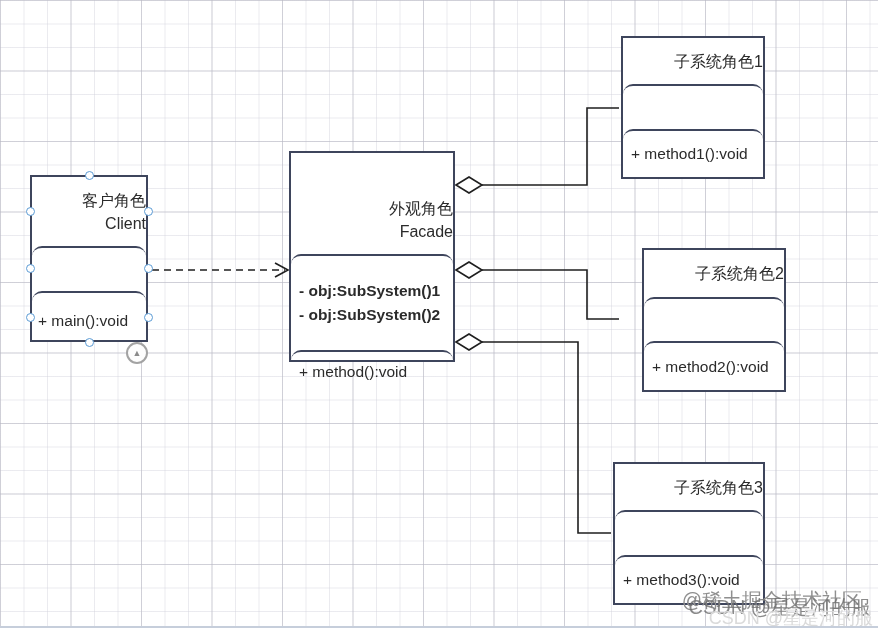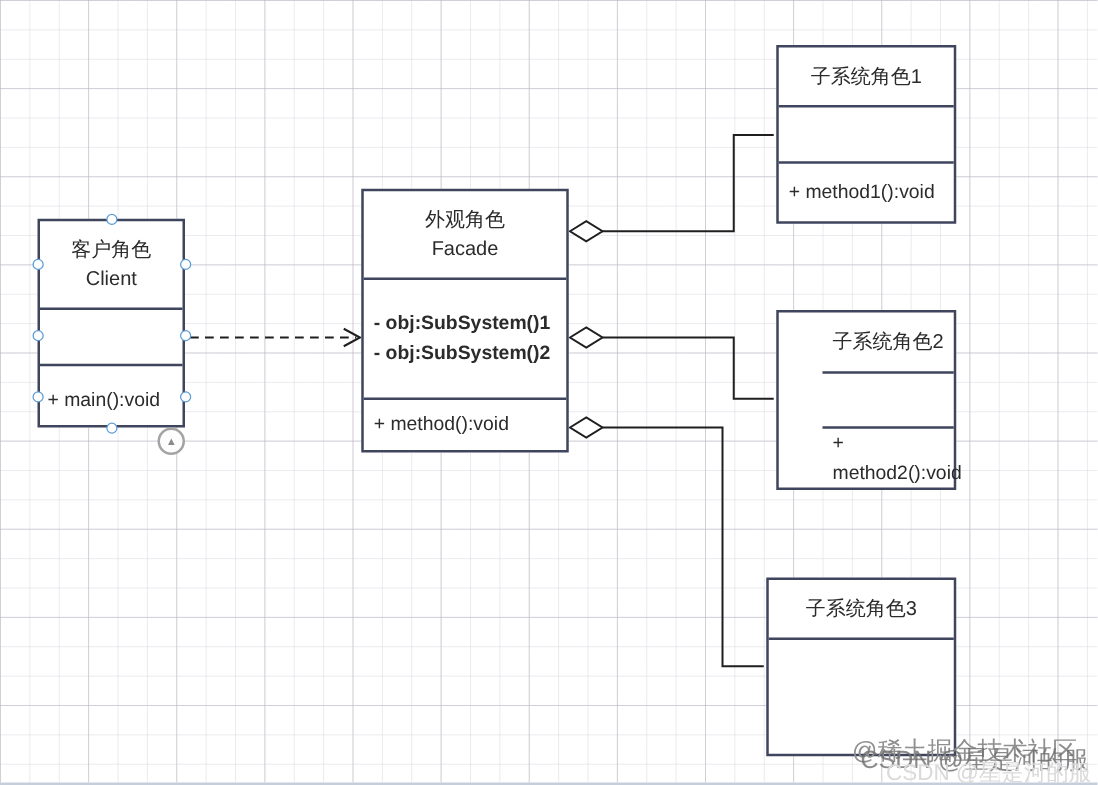--- a/index.html
+++ b/index.html
@@ -27,22 +27,22 @@
     background:#fff;
     color:#2b2b2b;
     z-index:3;
   }
   .uml-class .cmp{
     box-sizing:border-box;
     display:flex;
     flex-direction:column;
     justify-content:center;
   }
-  .uml-class .cmp + .cmp{border-top:2px solid #3e455c;}
-  .uml-class .title-cmp{align-items:center;text-align:center;}
+  .uml-class .cmp + .cmp{border-top:2px solid #3e455c;border-radius:10px;}
+  .uml-class .title-cmp{align-items:flex-end;text-align:center;}
   .uml-class .title-line{font-size:16px;line-height:23px;}
   .uml-class .member-line{
     font-size:15.5px;line-height:24px;
     padding-left:8px;text-align:left;
   }
   .wire{position:absolute;left:0;top:0;z-index:2;}
   .handle{
     position:absolute;
     width:9px;height:9px;
     box-sizing:border-box;
@@ -112,21 +112,21 @@
   <div class="handle" style="left:85px;top:338px;"></div>
   <div class="handle" style="left:26px;top:207px;"></div>
   <div class="handle" style="left:144px;top:207px;"></div>
   <div class="handle" style="left:26px;top:264px;"></div>
   <div class="handle" style="left:144px;top:264px;"></div>
   <div class="handle" style="left:26px;top:313px;"></div>
   <div class="handle" style="left:144px;top:313px;"></div>
   <div class="rotate-icon" style="left:126px;top:342px;">▲</div>
 
   <div class="uml-class" style="left:289px;top:151px;width:166px;height:211px;">
-    <div class="cmp title-cmp" style="height:69px;">
+    <div class="cmp title-cmp" style="height:69px;margin-top:32px;">
       <div class="title-line">外观角色</div>
       <div class="title-line">Facade</div>
     </div>
     <div class="cmp" style="height:96px;font-weight:bold;">
       <div class="member-line">- obj:SubSystem()1</div>
       <div class="member-line">- obj:SubSystem()2</div>
     </div>
     <div class="cmp" style="height:42px;">
       <div class="member-line">+ method():void</div>
     </div>
@@ -135,34 +135,37 @@
   <div class="uml-class" style="left:621px;top:36px;width:144px;height:143px;">
     <div class="cmp title-cmp" style="height:46px;">
       <div class="title-line">子系统角色1</div>
     </div>
     <div class="cmp" style="height:45px;"></div>
     <div class="cmp" style="height:48px;">
       <div class="member-line">+ method1():void</div>
     </div>
   </div>
 
-  <div class="uml-class" style="left:621px;top:248px;width:144px;height:144px;padding-left:35px;">
+  <div class="uml-class" style="left:642px;top:248px;width:144px;height:144px;">
     <div class="cmp title-cmp" style="height:47px;">
       <div class="title-line">子系统角色2</div>
     </div>
     <div class="cmp" style="height:44px;"></div>
     <div class="cmp" style="height:49px;">
       <div class="member-line">+ method2():void</div>
     </div>
   </div>
 
   <div class="uml-class" style="left:613px;top:462px;width:152px;height:143px;">
     <div class="cmp title-cmp" style="height:46px;">
       <div class="title-line">子系统角色3</div>
     </div>
     <div class="cmp" style="height:45px;"></div>
+    <div class="cmp" style="height:48px;">
+      <div class="member-line">+ method3():void</div>
+    </div>
   </div>
 
   <div class="wm wm-juejin">@稀土掘金技术社区</div>
   <div class="wm wm-csdn">CSDN @星是河的服</div>
   <div class="wm wm-csdn-faint">CSDN @星是河的服</div>
 
 </div>
 
 </body></html>

